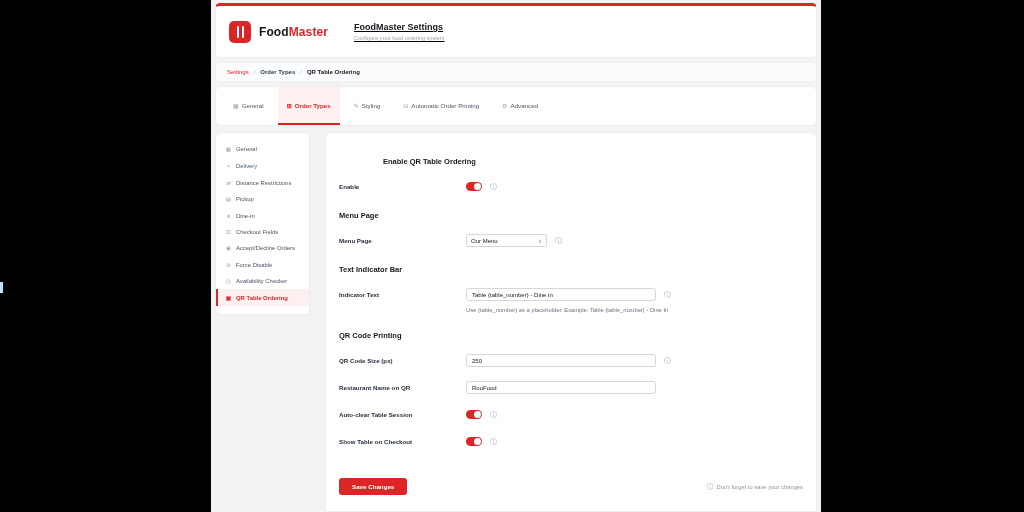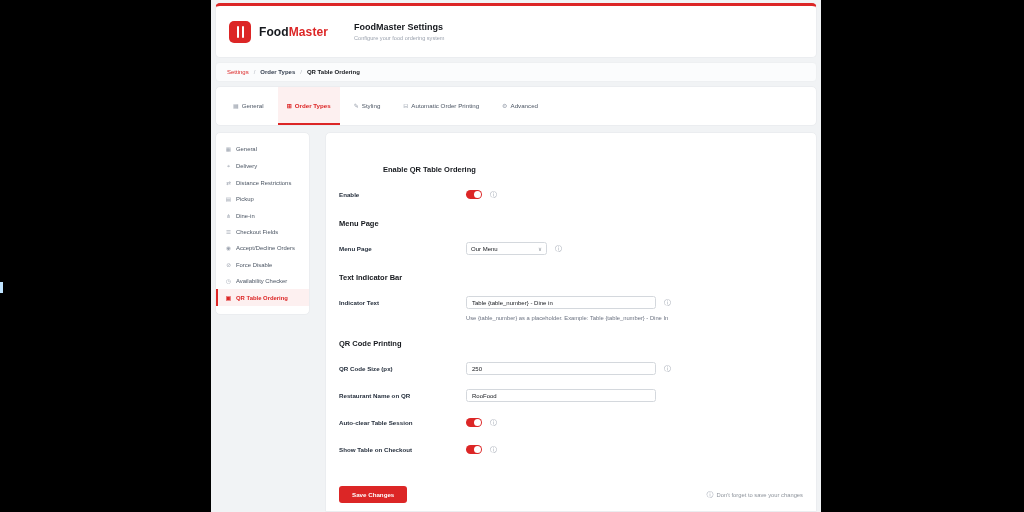--- a/index.html
+++ b/index.html
@@ -21,21 +21,21 @@
   .header-card {
     position:absolute; left:4px; top:3px; width:602px; height:55px;
     border-top:3px solid #dc2626;
     display:flex; align-items:center; padding:0 13px;
   }
   .logo { width:22px; height:22px; background:#dc2626; border-radius:5px; position:relative; flex:0 0 auto; }
   .logo .bar1, .logo .bar2 { position:absolute; top:5px; width:2.4px; height:12px; background:#fff; border-radius:1px; }
   .logo .bar1 { left:7.5px; } .logo .bar2 { left:12.5px; }
   .brand { margin-left:8px; font-size:12px; font-weight:bold; letter-spacing:.1px; white-space:nowrap; }
   .brand .primary { color:#15181d; } .brand .secondary { color:#dc2626; }
-  .title-block { margin-left:26px; }
+  .title-block { margin-left:26px;text-decoration:underline; }
   .page-title { font-size:9px; font-weight:bold; color:#15181d; }
   .page-subtitle { font-size:5.6px; color:#9ca3af; margin-top:3px; }
 
   
   .breadcrumb-card {
     position:absolute; left:4px; top:62px; width:602px; height:20px;
     background:#fbfcfd; border:1px solid #eef0f2; border-radius:4px;
     display:flex; align-items:center; gap:5px; padding:0 11px; font-size:6px;
   }
   .crumb-link { color:#dc2626; }
@@ -69,21 +69,21 @@
   .side-item .s-icon { font-size:5.6px; color:#9ca3af; width:7px; text-align:center; flex:0 0 auto; }
   .side-item.active { color:#dc2626; font-weight:bold; border-left-color:#dc2626; background:#fdf0f0; }
   .side-item.active .s-icon { color:#dc2626; }
 
   
   .main-card {
     position:absolute; left:114px; top:132px; width:492px; height:380px;
     padding:12px 13px 0; overflow:hidden; border-radius:5px 5px 0 0;
   }
   .section-title { font-size:7.5px; font-weight:bold; color:#15181d; margin:18px 0 14px; }
-  .section-title.first { margin-top:20px;padding-left:44px; }
+  .section-title.first { margin-top:12px;padding-left:44px; }
   .field-row { display:flex; align-items:center; margin:14px 0; min-height:13px; }
   .field-label { width:127px; flex:0 0 auto; font-size:6.2px; color:#1f2937; font-weight:600; }
   .control-wrap { display:flex; align-items:center; gap:8px; }
 
   .toggle { width:16px; height:9px; border-radius:5px; background:#dc2626; position:relative; flex:0 0 auto; }
   .toggle::after { content:""; position:absolute; right:1px; top:1px; width:7px; height:7px; border-radius:50%; background:#fff; }
 
   .info-icon { font-size:7px; color:#9ca3af; line-height:1; }
 
   .text-input {

